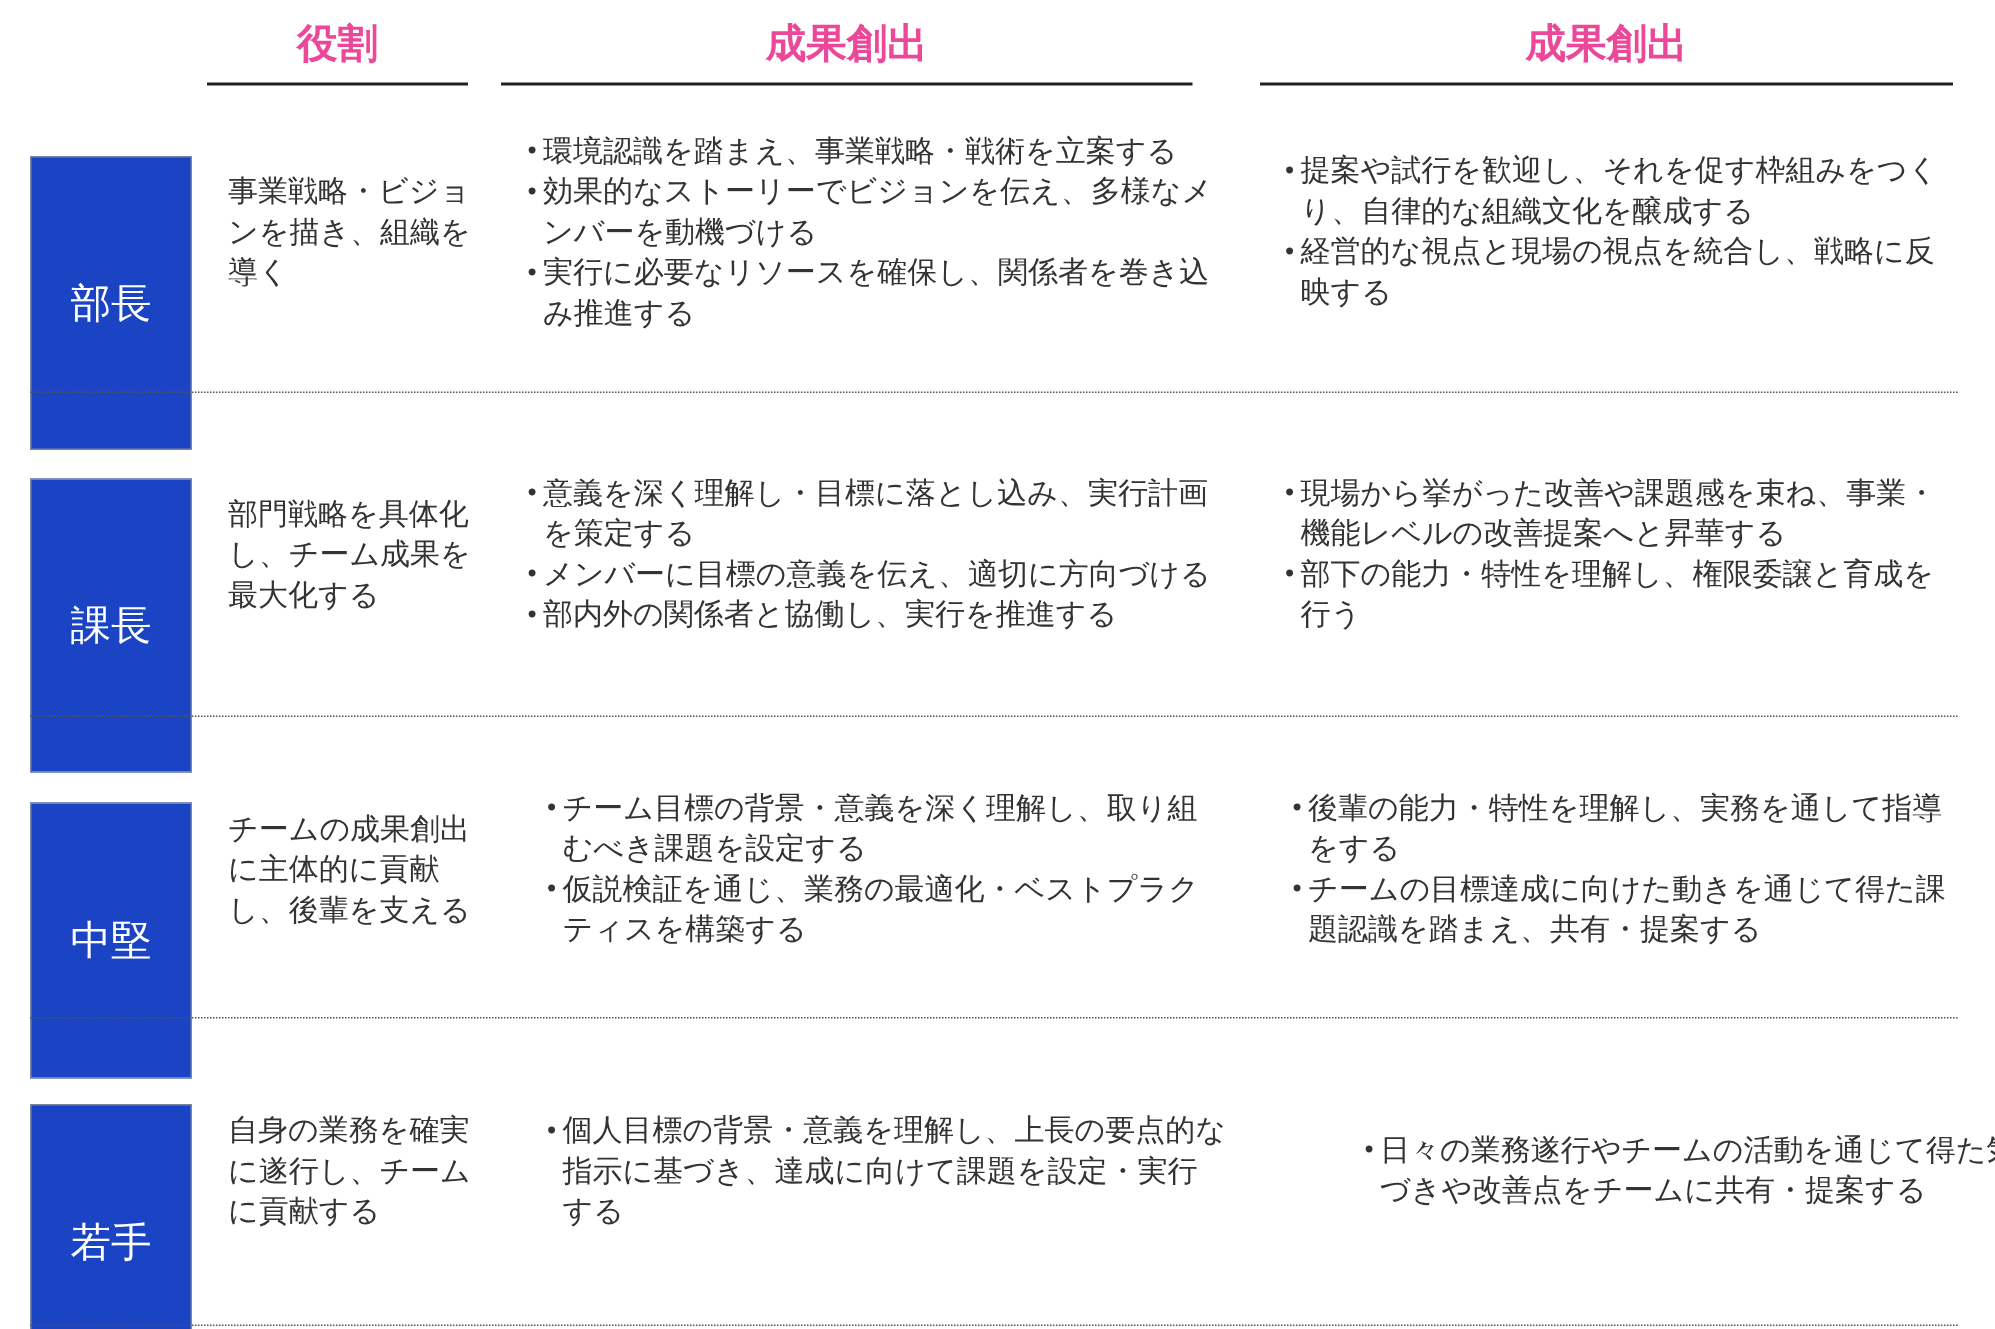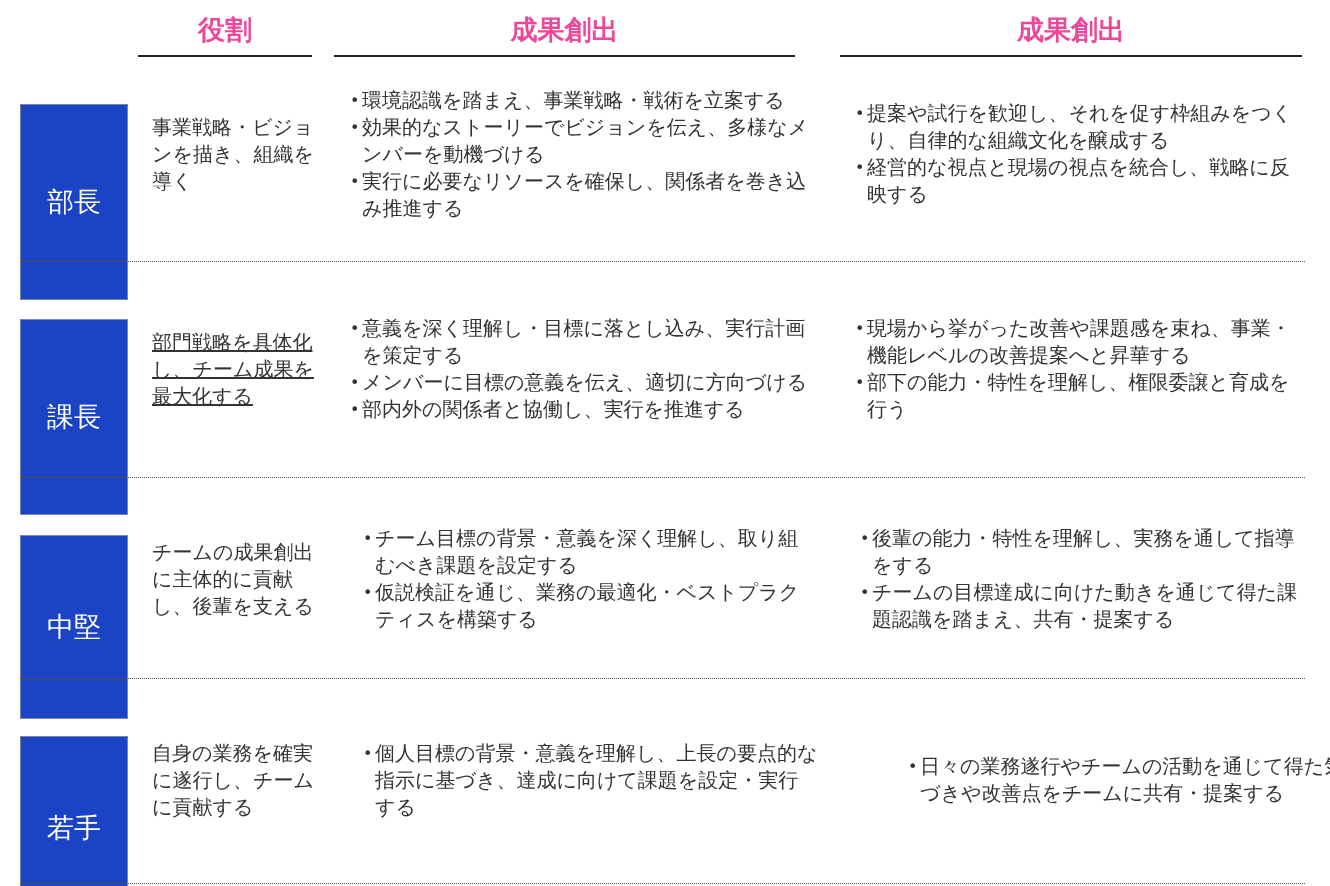--- a/index.html
+++ b/index.html
@@ -115,21 +115,21 @@
     <ul>
       <li>提案や試行を歓迎し、それを促す枠組みをつくり、自律的な組織文化を醸成する</li>
       <li>経営的な視点と現場の視点を統合し、戦略に反映する</li>
     </ul>
   </div>
   <div class="row-sep" style="top:205px;"></div>
 </div>
 
 <div class="row" style="top:271px;height:207px;">
   <div class="level-box" style="top:0;height:196px;">課長</div>
-  <div class="role-text" style="top:0;height:196px;text-decoration:underline;">
+  <div class="role-text" style="top:0;height:196px;">
     <span>部門戦略を具体化し、チーム成果を最大化する</span>
   </div>
   <div class="bullet-col" style="left:330px;width:460px;top:0;height:196px;">
     <ul>
       <li>意義を深く理解し・目標に落とし込み、実行計画を策定する</li>
       <li>メンバーに目標の意義を伝え、適切に方向づける</li>
       <li>部内外の関係者と協働し、実行を推進する</li>
     </ul>
   </div>
   <div class="bullet-col" style="left:835px;width:450px;top:0;height:196px;">

